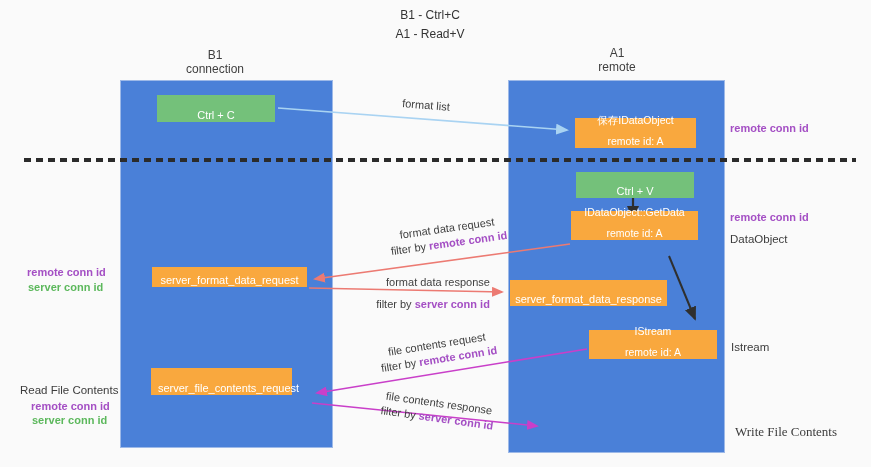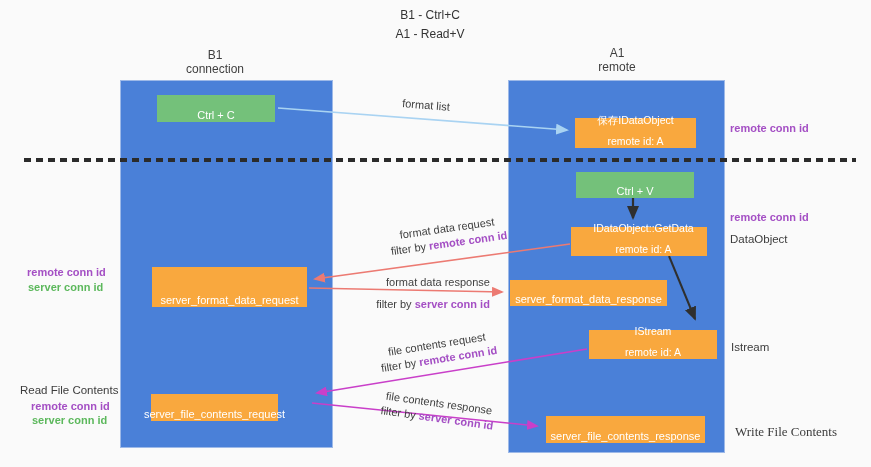--- a/index.html
+++ b/index.html
@@ -108,45 +108,42 @@
 
   <div class="box orange" style="left:575px; top:118px; width:121px; height:30px;">
     <div class="l2">保存IDataObject</div>
     <div class="l2">remote id: A</div>
   </div>
 
   <div class="box green" style="left:576px; top:172px; width:118px; height:26px;">
     <div>Ctrl + V</div>
   </div>
 
-  <div class="box orange" style="left:571px; top:227px; width:127px; height:29px;padding-left:9px;">
+  <div class="box orange" style="left:571px; top:211px; width:127px; height:29px;">
     <div class="l2">IDataObject::GetData</div>
     <div class="l2">remote id: A</div>
   </div>
 
-  <div class="box orange" style="left:152px; top:267px; width:155px; height:40px;">
+  <div class="box orange" style="left:152px; top:267px; width:155px; height:20px;">
     <div>server_format_data_request</div>
   </div>
 
   <div class="box orange" style="left:510px; top:280px; width:157px; height:26px;">
     <div>server_format_data_response</div>
   </div>
 
   <div class="box orange" style="left:589px; top:330px; width:128px; height:29px;">
     <div class="l2">IStream</div>
     <div class="l2">remote id: A</div>
   </div>
 
-  <div class="box orange" style="left:151px; top:394px; width:127px; height:27px;">
+  <div class="box orange" style="left:151px; top:368px; width:127px; height:27px;padding-left:14px;">
     <div>server_file_contents_request</div>
   </div>
 
-  <div class="box orange" style="left:546px; top:416px; width:159px; height:27px;">
-    <div>server_file_contents_response</div>
-  </div>
 
   <div class="arrow-label" style="left:386px; top:98px; width:80px; transform:rotate(4.5deg);">format list</div>
 
   <div class="arrow-label" style="left:378px; top:221px; width:140px; transform:rotate(-8deg);">
     <div>format data request</div>
     <div><span>filter by </span><span class="purple">remote conn id</span></div>
   </div>
 
   <div class="arrow-label" style="left:386px; top:275px; width:104px;">format data response</div>
   <div class="arrow-label" style="left:374px; top:297px; width:118px;"><span>filter by </span><span class="purple">server conn id</span></div>

